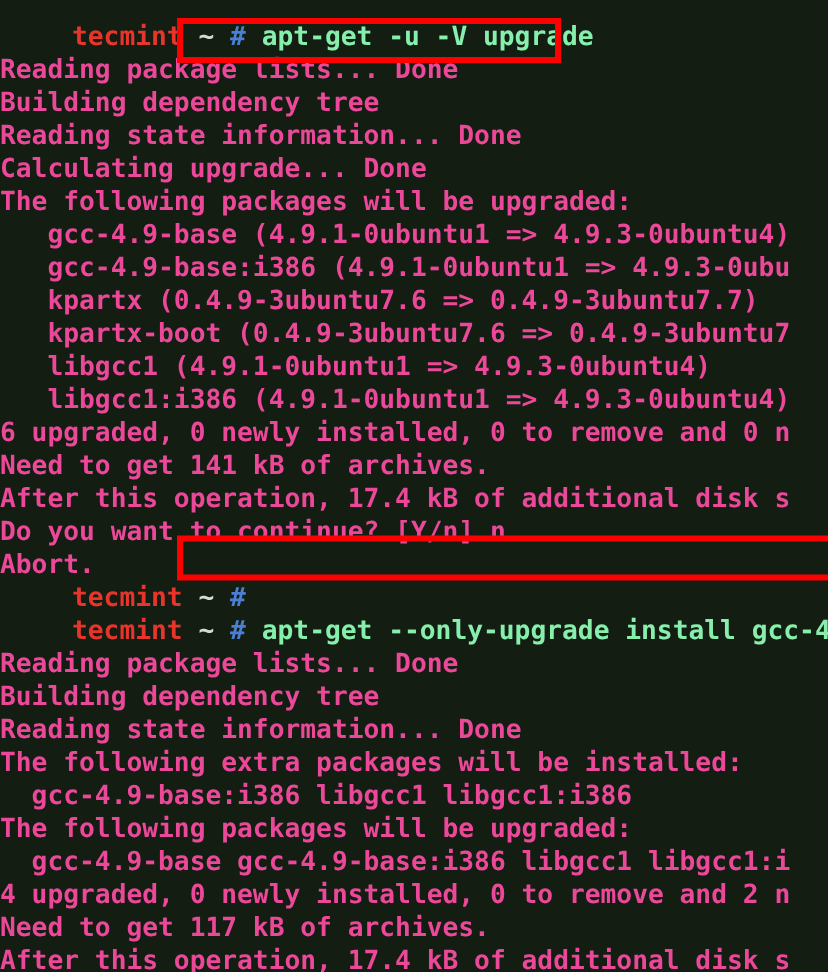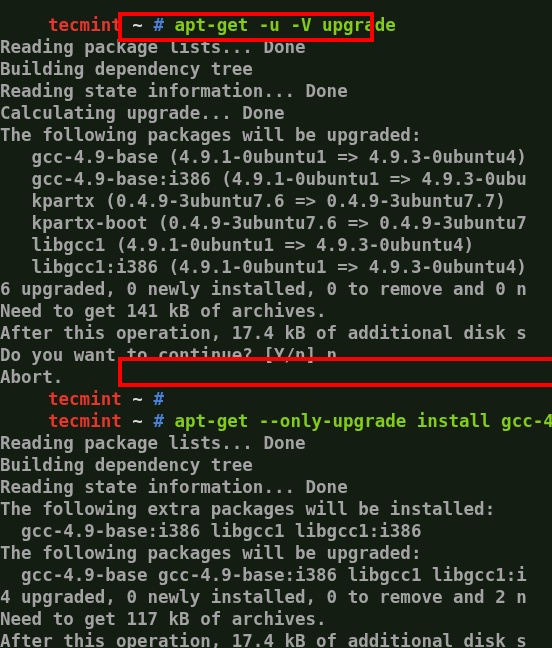--- a/index.html
+++ b/index.html
@@ -29,22 +29,22 @@
     white-space: pre;
   }
   .line {
     height: 22px;
     white-space: pre;
     display: block;
   }
   .host   { color: #e8352b; padding-left: 48px; }
   .tilde  { color: #d8d8d8; }
   .hash   { color: #4a7fd4; }
-  .cmd    { color: #84cc16; margin-top: 26px; }
-  .out    { color: #a3a3a3; }
+  .cmd    { color: #86efac; margin-top: 26px; }
+  .out    { color: #ec4899; }
 
   .hl-box {
     position: absolute;
     border: 4px solid #fe0000;
     box-sizing: border-box;
     pointer-events: none;
   }
   #hl-upgrade-cmd {
     left: 118px;
     top: 12px;

